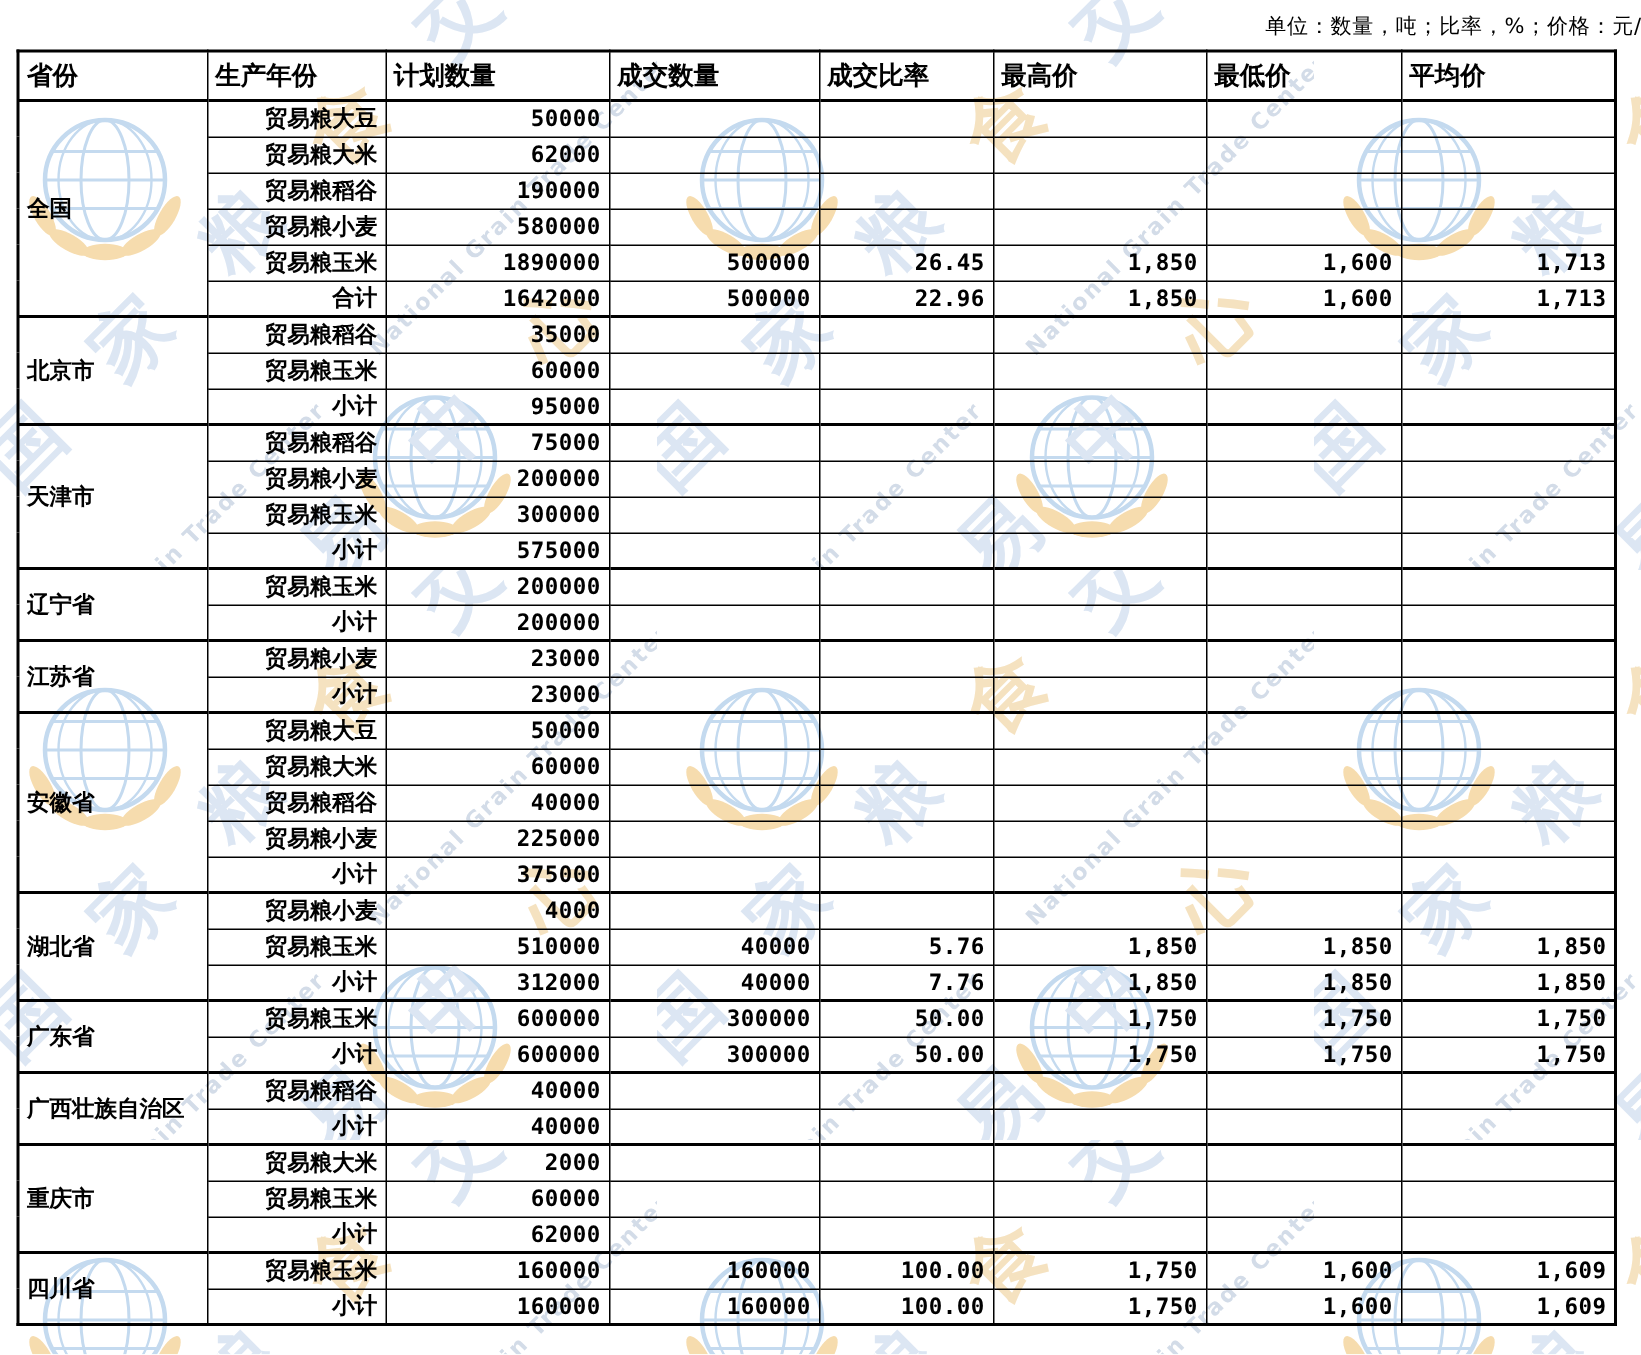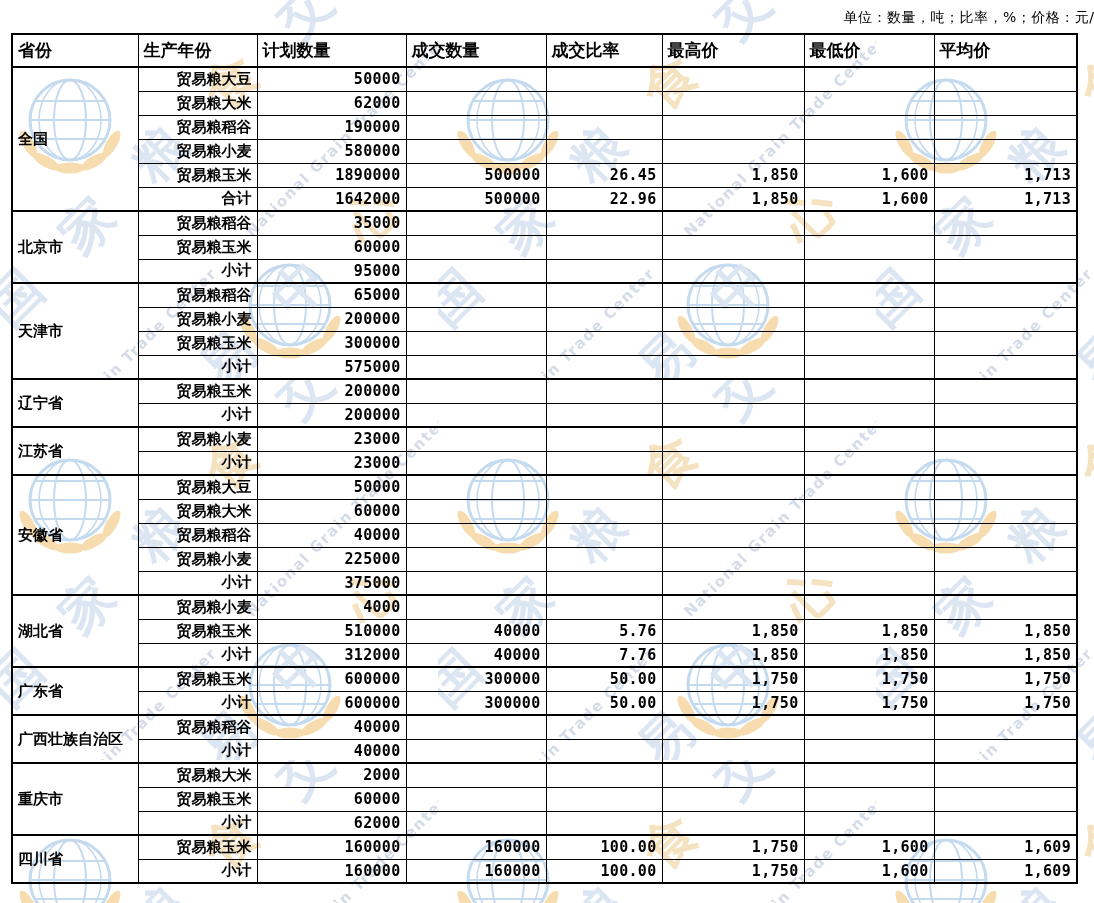--- a/index.html
+++ b/index.html
@@ -193,21 +193,21 @@
           <td class="num">95000</td>
           <td class="num"></td>
           <td class="num"></td>
           <td class="num"></td>
           <td class="num"></td>
           <td class="num"></td>
         </tr>
         <tr class="group-start">
           <td rowspan="4" class="province-cell">天津市</td>
           <td class="label-cell">贸易粮稻谷</td>
-          <td class="num">65000</td>
+          <td class="num">75000</td>
           <td class="num"></td>
           <td class="num"></td>
           <td class="num"></td>
           <td class="num"></td>
           <td class="num"></td>
         </tr>
         <tr>
           <td class="label-cell">贸易粮小麦</td>
           <td class="num">200000</td>
           <td class="num"></td>

